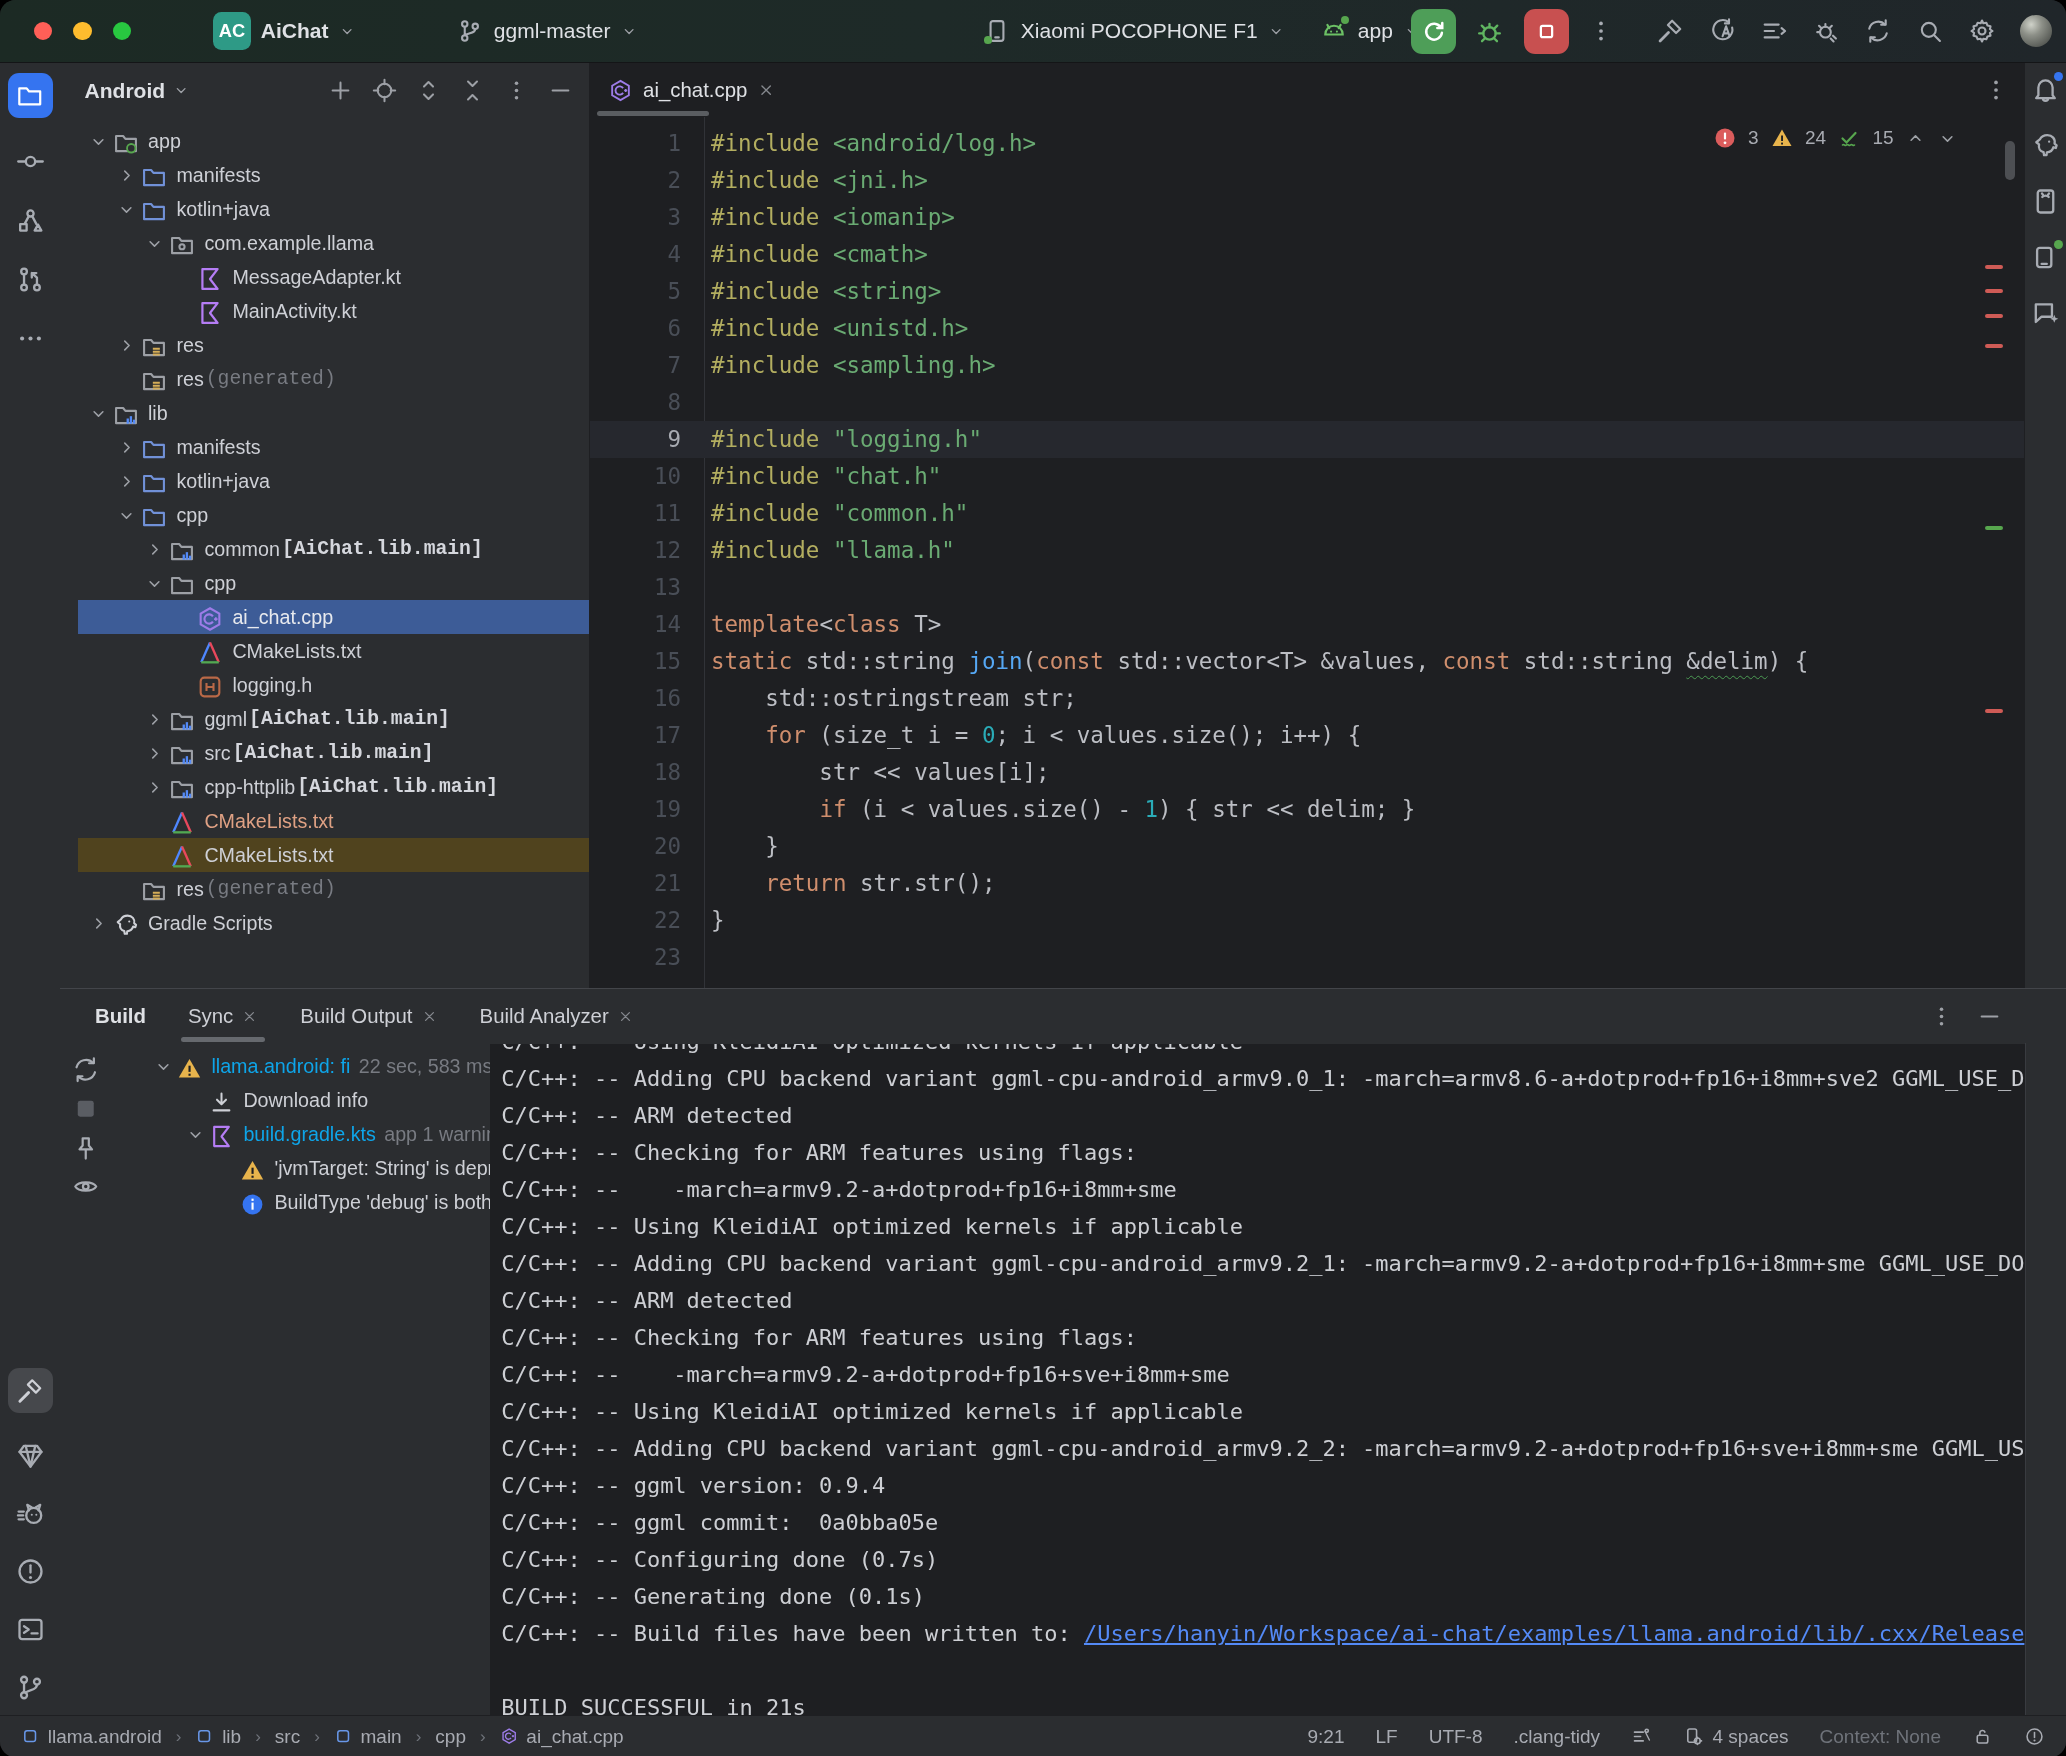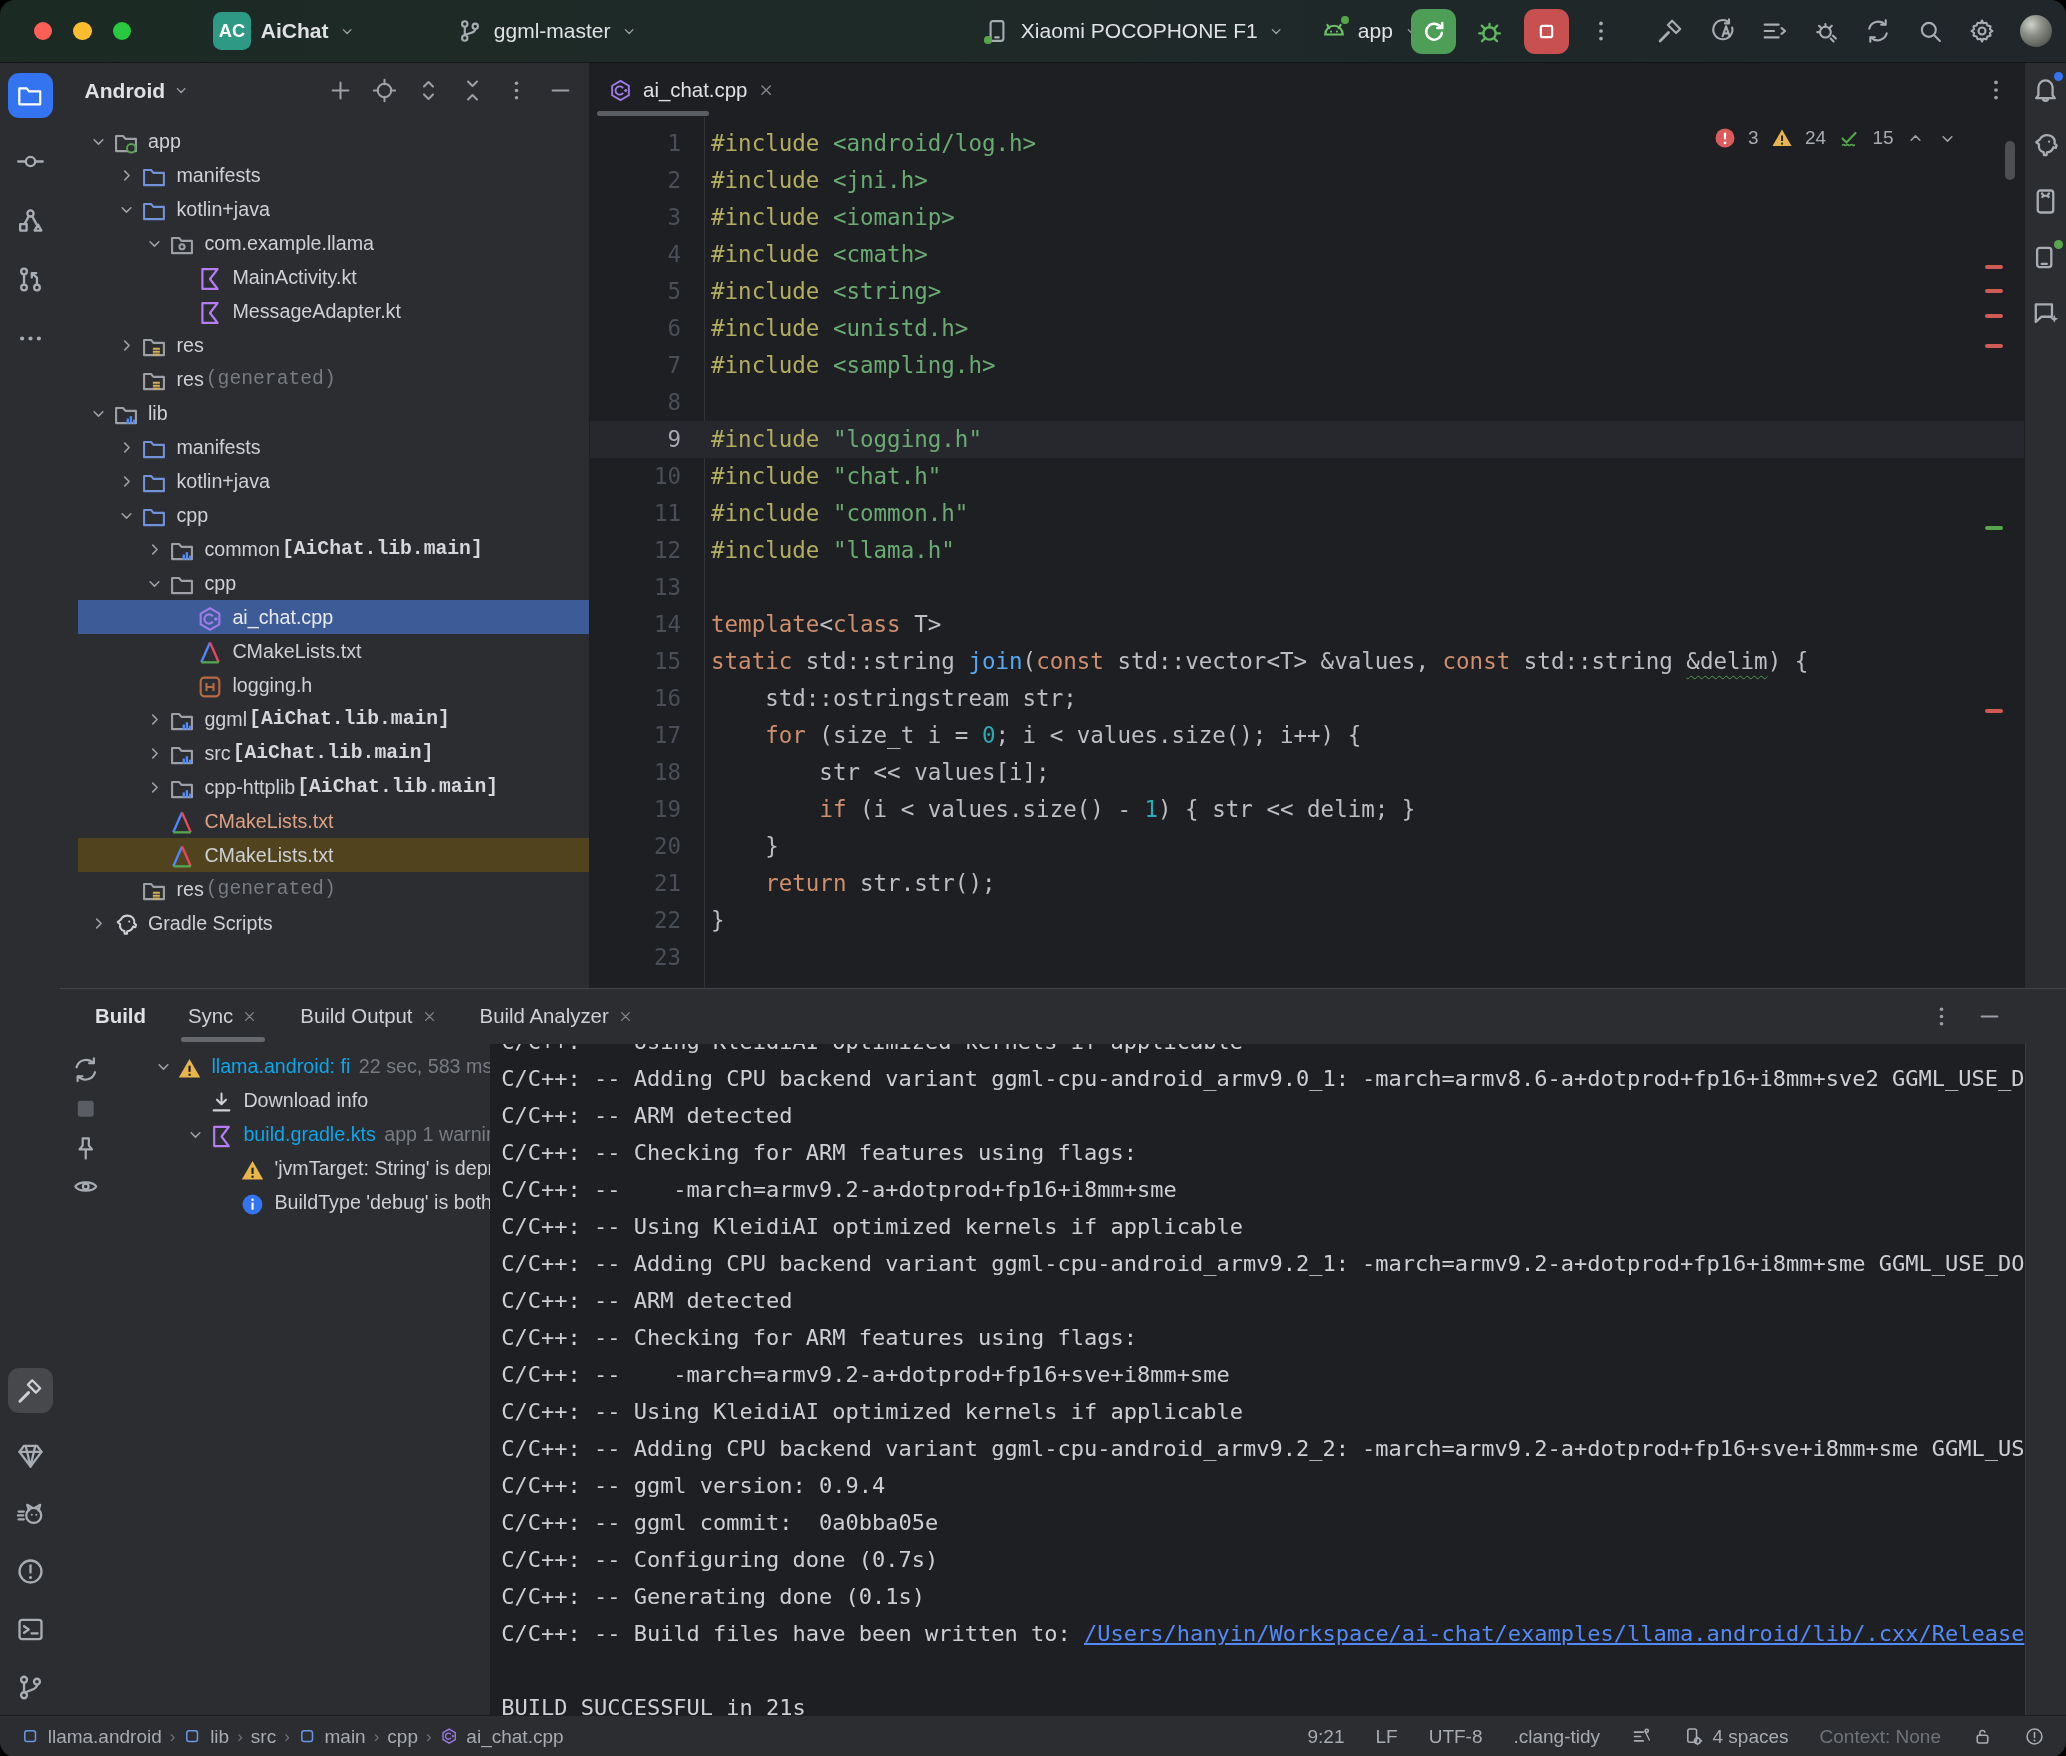--- a/index.html
+++ b/index.html
@@ -119,21 +119,21 @@
   .console{position:absolute;left:430px;top:0;bottom:0;right:41px;background:#1e1f22;overflow:hidden;
     font-family:"DejaVu Sans Mono",monospace;font-size:22px;line-height:37px;color:#cdcfd4;}
   .console-in{margin-top:-21px;padding-left:11.2px;}
   .con-line{white-space:pre;height:37px;}
   .con-line .lnk{color:#548af7;text-decoration:underline;}
   .console-sep{position:absolute;right:40px;top:1043px;bottom:41px;width:1.4px;background:#393b40;}
 
   
   .status{position:absolute;left:0;right:0;bottom:0;height:41px;background:#2b2d30;border-top:0.7px solid #1e1f22;
     display:flex;align-items:center;padding:0 21px;font-size:19px;color:#a8abb2;}
-  .crumbs{display:flex;align-items:center;gap:8px;}
+  .crumbs{display:flex;align-items:center;gap:14px;}
   .crumb{display:flex;align-items:center;gap:8.4px;}
   .crumb .ic{width:18.3px;height:18.3px;}
   .crumb-sep{color:#6f737a;font-size:17px;}
   .status-right{margin-left:auto;display:flex;align-items:center;gap:31px;}
   .sitem{display:flex;align-items:center;gap:8.4px;}
   .sitem .ic{width:21px;height:21px;color:#a8abb2;}
   .sitem.dim{color:#6f737a;}
 </style>
 </head>
 <body>
@@ -458,30 +458,30 @@
             </span></span>
           <span class="">com.example.llama</span>
         </div>
         <div class="trow" style="padding-left:109px">
           <span class="tchev"></span>
           <span class="tic"><span class="ic">
               <svg viewBox="0 0 24 24" fill="none" stroke="#b57df5" stroke-width="1.9" stroke-linejoin="round">
                 <path d="M5.5 3.5h13L12 12l6.5 8.5h-13z"></path>
               </svg>
             </span></span>
-          <span class="">MainActivity.kt</span>
+          <span class="">MessageAdapter.kt</span>
         </div>
         <div class="trow" style="padding-left:109px">
           <span class="tchev"></span>
           <span class="tic"><span class="ic">
               <svg viewBox="0 0 24 24" fill="none" stroke="#b57df5" stroke-width="1.9" stroke-linejoin="round">
                 <path d="M5.5 3.5h13L12 12l6.5 8.5h-13z"></path>
               </svg>
             </span></span>
-          <span class="">MessageAdapter.kt</span>
+          <span class="">MainActivity.kt</span>
         </div>
         <div class="trow" style="padding-left:53px">
           <span class="tchev ic">
             <svg viewBox="0 0 24 24" fill="none" stroke="currentColor" stroke-width="1.8" stroke-linecap="round" stroke-linejoin="round">
               <path d="M10 7l5 5-5 5"></path>
             </svg>
           </span>
           <span class="tic"><span class="ic">
               <svg viewBox="0 0 24 24" fill="none" stroke="#9da0a6" stroke-width="1.8" stroke-linejoin="round">
                 <path d="M3.5 6h6l2 2.5h9V19h-17z"></path>

